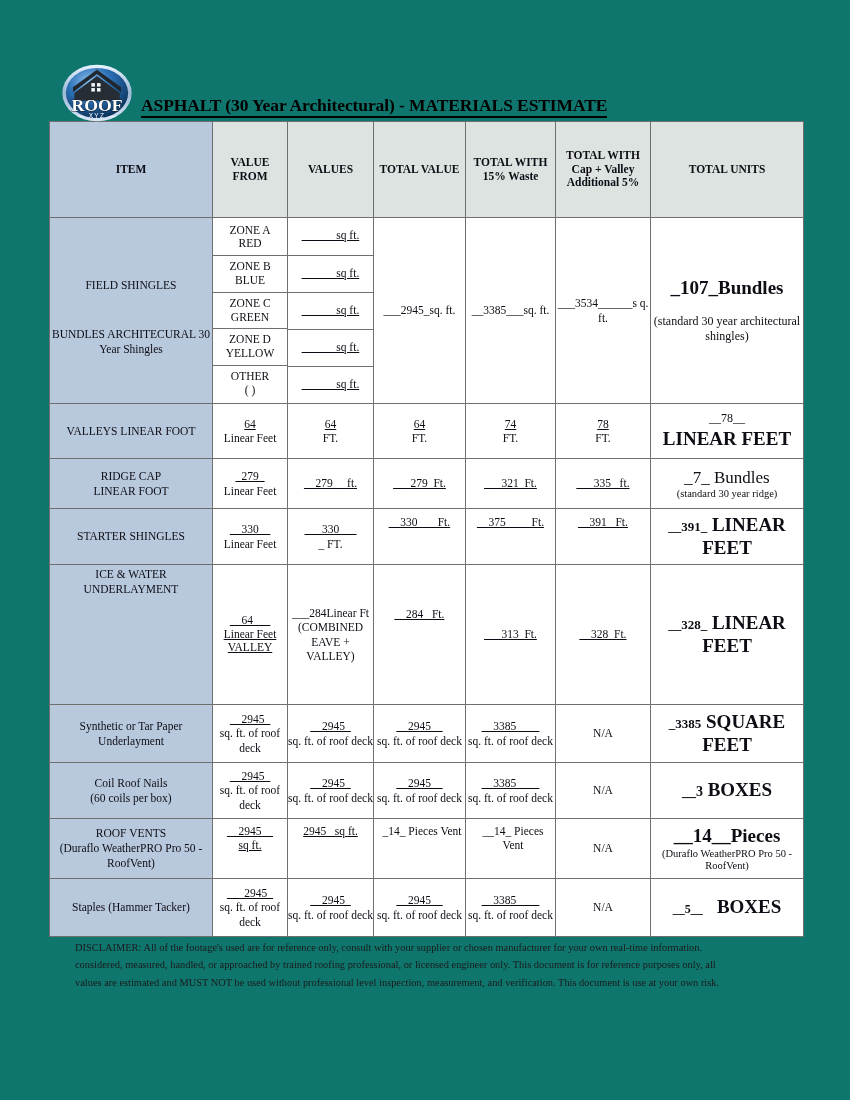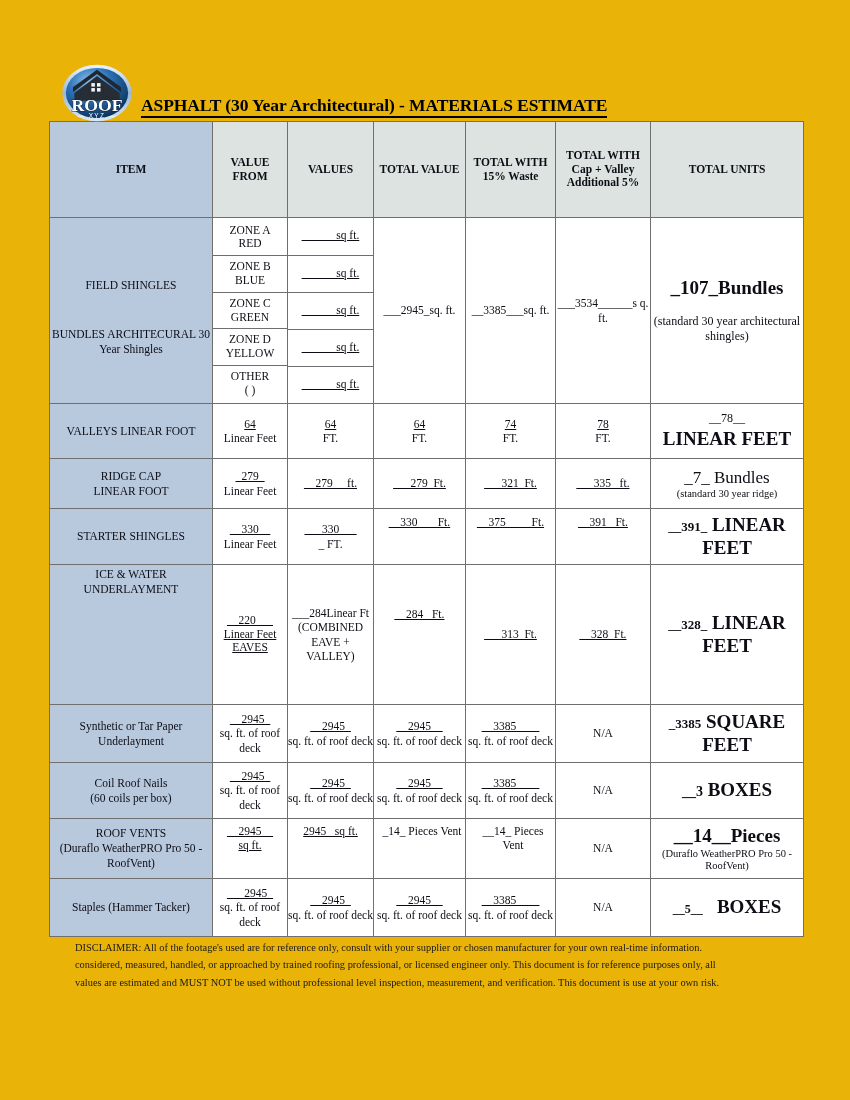--- a/index.html
+++ b/index.html
@@ -5,21 +5,21 @@
   * { box-sizing: border-box; }
   html, body {
     margin: 0; padding: 0;
     width: 850px; height: 1100px;
     background: #ffffff;
     font-family: "Liberation Serif", "DejaVu Serif", serif;
   }
   .page {
     position: relative;
     width: 850px; height: 1100px;
-    background: #eab308;
+    background: #0f766e;
     overflow: hidden;
   }
 
   
   .title-row {
     position: absolute;
     left: 49px; top: 64px;
     width: 754px; height: 56px;
     display: flex; align-items: flex-end;
   }
@@ -329,25 +329,25 @@
             <span>LINEAR FEET</span>
           </div>
         </td>
       </tr>
 
       <tr style="height:140px">
         <td class="item" style="vertical-align:top;padding-top:2px">ICE &amp; WATER UNDERLAYMENT</td>
         <td class="cell nosidepad">
           <table class="inner">
             <tbody>
-                <tr>
+            <tr>
                   <td style="height:70px">
-              <div class="u">__220___</div>
+              <div class="u">__64___</div>
               <div class="u">Linear Feet</div>
-              <div class="u">EAVES </div>
+              <div class="u">VALLEY</div>
             </td>
                 </tr>
           </tbody>
             </table>
         </td>
         <td class="cell">___284Linear Ft (COMBINED EAVE + VALLEY)</td>
         <td class="cell" style="vertical-align:top;padding-top:42px">
           <span class="u">__284_ Ft.</span>
         </td>
         <td class="cell">

